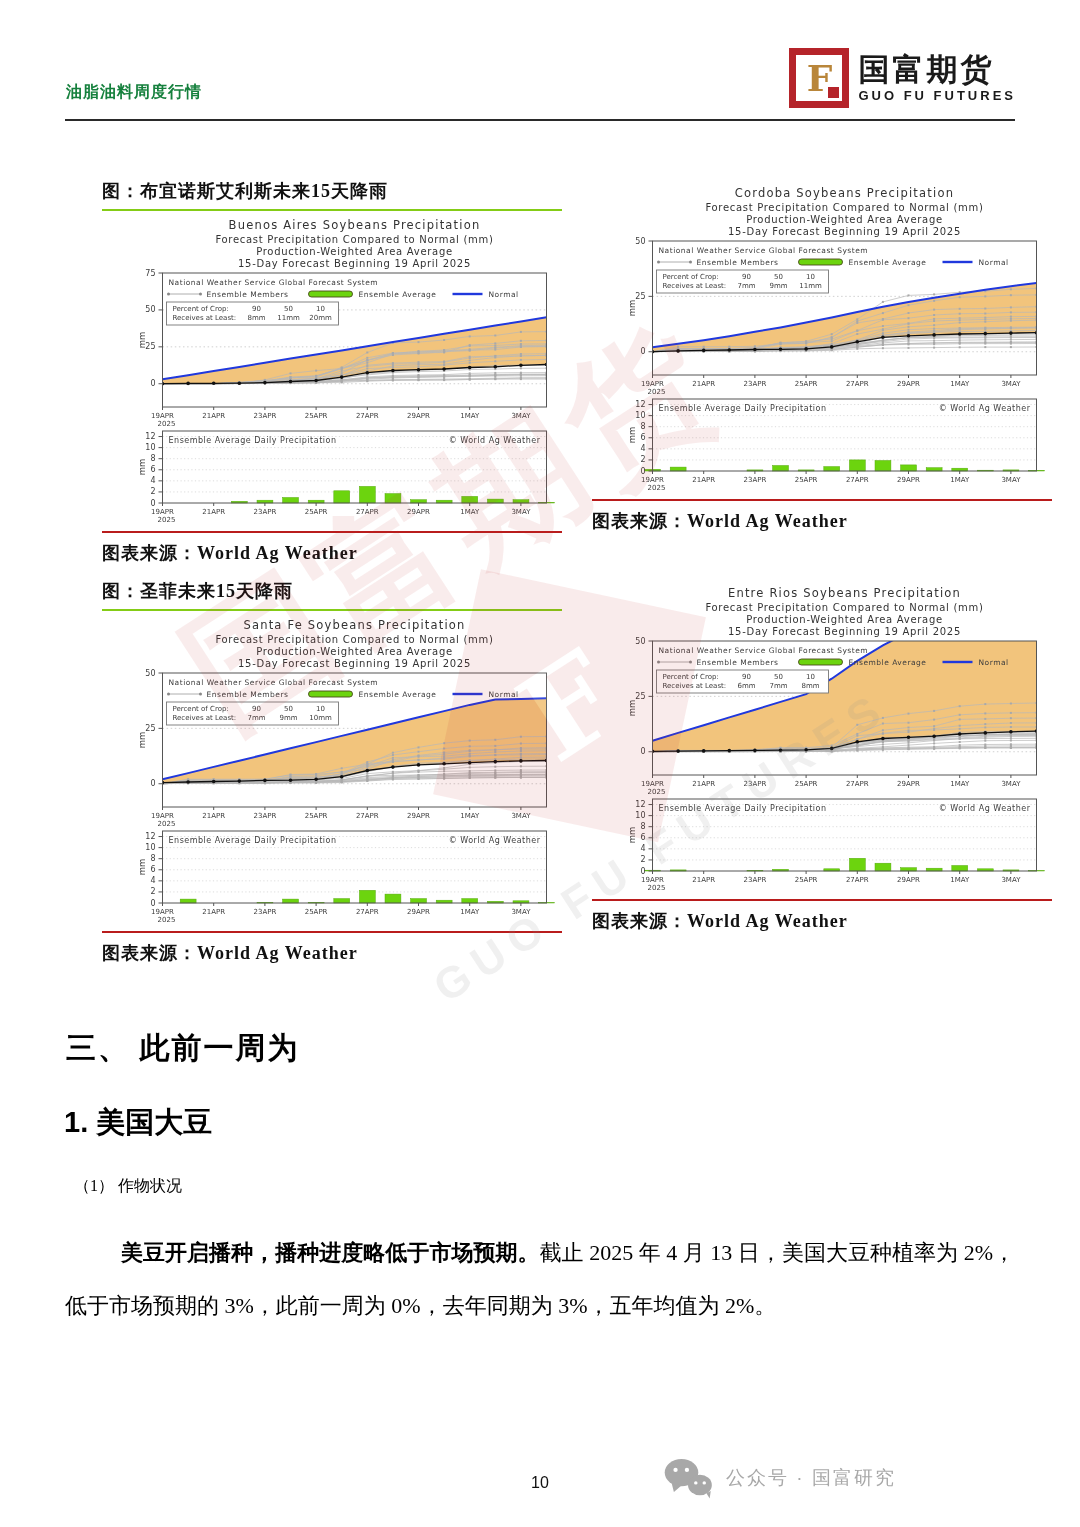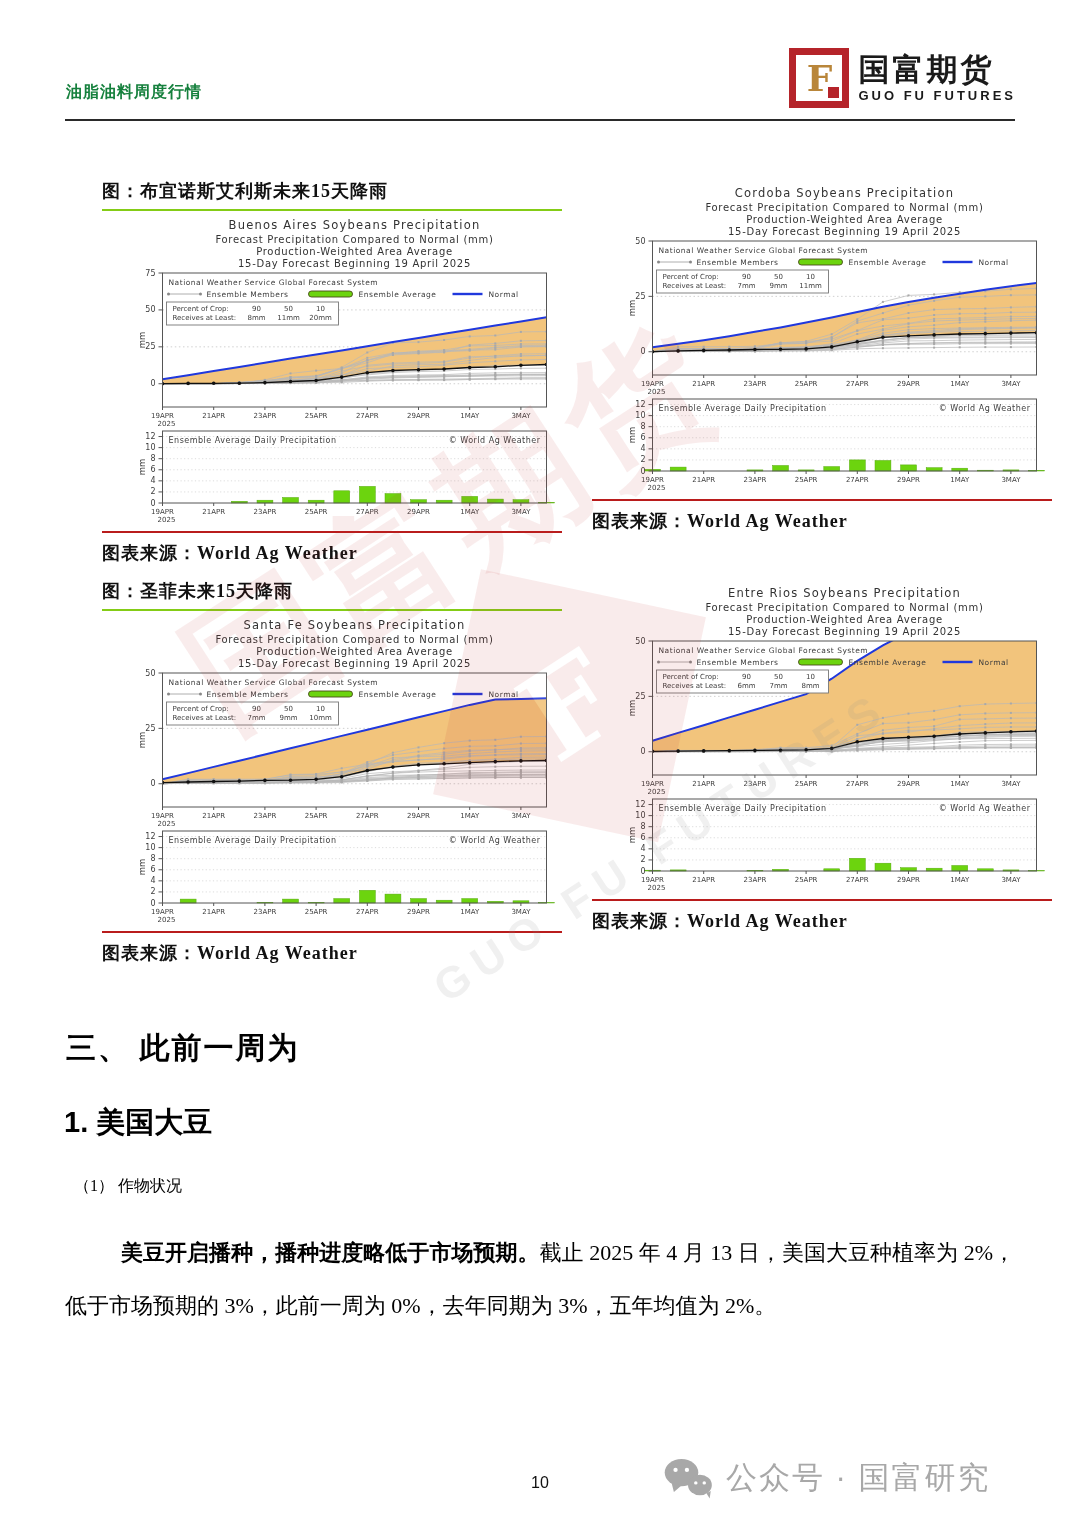--- a/index.html
+++ b/index.html
@@ -40,21 +40,21 @@
   .h2{position:absolute;left:64px;top:1103px;font-family:Liberation Sans, sans-serif;
       font-weight:bold;font-size:29px;color:#000;}
   .h3{position:absolute;left:74px;top:1176px;font-family:"Liberation Serif","DejaVu Serif",serif;
       font-size:16px;color:#000;}
   .para{position:absolute;left:65px;top:1226px;width:950px;font-family:"Liberation Serif","DejaVu Serif",serif;
         font-size:22px;color:#000;line-height:53px;text-align:justify;text-indent:56px;margin:0;}
   .para .pb{font-weight:bold;}
   
   .page-num{position:absolute;left:0;right:0;top:1474px;text-align:center;font-size:16px;color:#111;}
   .wechat{position:absolute;left:662px;top:1456px;display:flex;align-items:center;gap:12px;}
-  .wechat-text{font-size:31px;color:#a8a8a8;letter-spacing:2px;}
+  .wechat-text{font-size:19px;color:#a8a8a8;letter-spacing:2px;}
 </style>
 </head>
 <body>
 
 <div class="page">
 
   <div class="doc-title">油脂油料周度行情</div>
   <div class="logo">
     <div class="logo-mark">
       <div class="logo-mark-inner">

